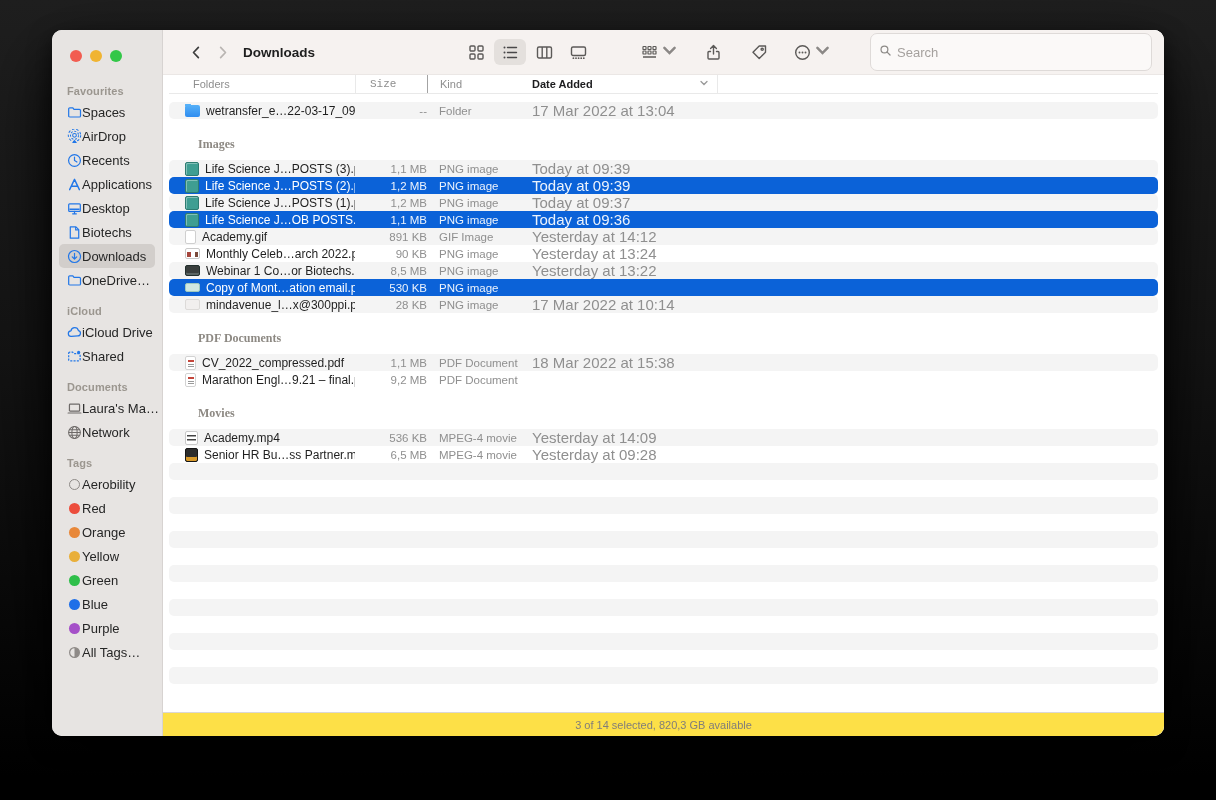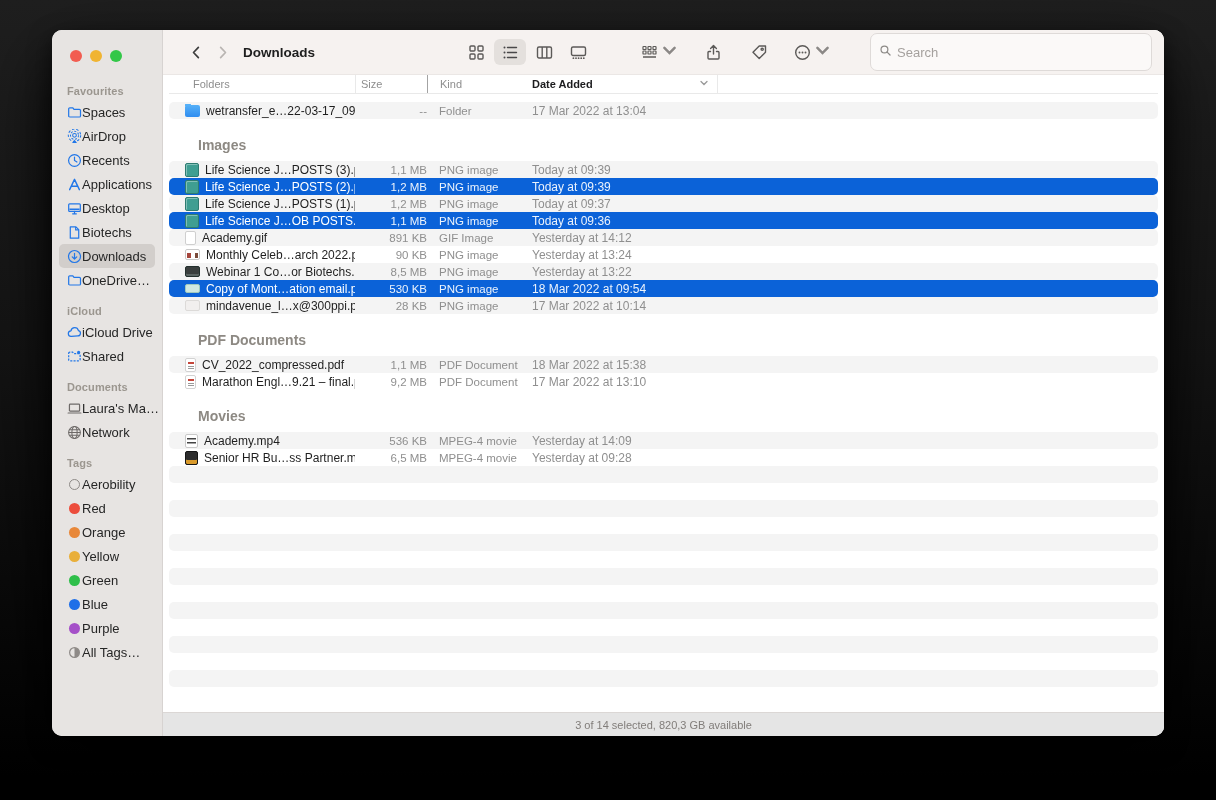--- a/index.html
+++ b/index.html
@@ -71,39 +71,39 @@
   }
   .searchbox input::placeholder { color:#a5a19e; }
   
   .colheaders {
     height:19px; flex:0 0 19px; display:grid;
     grid-template-columns:186px 72px 100px 190px 1fr;
     align-items:center; margin:0 6px; font-size:11px; color:#8e8e8e;
     border-bottom:1px solid #e9e9e9;
   }
   .colheaders .c-name { padding-left:24px; }
-  .colheaders .c-size { border-left:1px solid #e9e9e9; padding-left:5px; height:100%; display:flex; align-items:center; }
+  .colheaders .c-size { border-left:1px solid #e9e9e9; padding-left:14px; height:100%; display:flex; align-items:center;font-family:Liberation Mono, monospace; }
   .colheaders .c-kind { border-left:1px solid #a3a3a3; padding-left:12px; height:100%; display:flex; align-items:center; }
   .colheaders .c-date { padding-left:5px; font-weight:700; color:#1c1c1e; display:flex; align-items:center; justify-content:space-between; }
   .colheaders .c-date .chev { color:#9a9a9a; margin-right:8px; }
   .colheaders .c-fill { border-left:1px solid #e9e9e9; height:100%; }
   
   .listarea { flex:1; overflow:hidden; padding-top:8px; }
-  .group-label { font-size:14px; font-weight:700; color:#8d8983; margin:18px 4px 8px 35px; }
+  .group-label { font-size:12px; font-weight:700; color:#8d8983; margin:18px 4px 8px 35px;font-family:Liberation Serif, serif; }
   .row {
     display:grid; grid-template-columns:186px 72px 100px 1fr;
     align-items:center; height:17px; margin:0 6px; border-radius:5px;
     font-size:12px; color:#1f1f1f;
   }
   .row.alt { background:#f4f4f4; }
   .row.sel { background:#0b62d8; color:#fff; }
   .row .nm { display:flex; align-items:center; gap:6px; padding-left:16px; overflow:hidden; white-space:nowrap; }
   .row .sz { text-align:right; color:#8f8f8f; font-size:11.5px; }
   .row .kd { padding-left:12px; color:#8f8f8f; font-size:11.5px; }
-  .row .dt { padding-left:5px; color:#8f8f8f; font-size:12px; }
+  .row .dt { padding-left:5px; color:#8f8f8f; font-size:15px; }
   .row.sel .sz,.row.sel .kd,.row.sel .dt { color:rgba(255,255,255,.92); }
   .stripe { height:17px; margin:0 6px; border-radius:5px; }
   .stripe.alt { background:#f4f4f4; }
   
   .fi { width:14px; height:14px; flex:0 0 auto; border-radius:2px; }
   .fi-folder { background:linear-gradient(180deg,#55b0f8,#2f8df0); position:relative; border-radius:2px 2px 2px 2px; width:15px; height:12px; }
   .fi-folder::before { content:""; position:absolute; top:-2px; left:0; width:6px; height:3px; background:#55b0f8; border-radius:2px 2px 0 0; }
   .fi-imgteal { background:#3f9e92; border:1px solid #2e7c71; box-shadow:inset 1px 1px 0 rgba(255,255,255,.35); }
   .fi-gif { background:#fff; border:1px solid #cfcfcf; width:11px; height:14px; }
   .fi-photo { background:#fff; border:1px solid #c9c9c9; width:15px; height:11px;
@@ -112,21 +112,21 @@
   .fi-wide { background:#cfe8e1; border:1px solid #9fc9bd; width:15px; height:9px; }
   .fi-light { background:#f1efee; border:1px solid #dcdad8; width:15px; height:11px; }
   .fi-pdf { background:#fff; border:1px solid #d2d2d2; width:11px; height:14px; position:relative; }
   .fi-pdf::before { content:""; position:absolute; left:2px; top:3px; width:6px; height:2px; background:#c4453a; }
   .fi-pdf::after { content:""; position:absolute; left:2px; top:7px; width:6px; height:1px; background:#9a9a9a; box-shadow:0 2px 0 #9a9a9a; }
   .fi-movdoc { background:#fff; border:1px solid #c9c9c9; width:13px; height:14px;
     background-image:linear-gradient(#444 0 0),linear-gradient(#444 0 0); background-size:9px 1.5px,9px 1.5px; background-repeat:no-repeat; background-position:1px 3px,1px 7px; }
   .fi-movdark { background:#2d2d2d; border:1px solid #161616; width:13px; height:14px; box-shadow:inset 0 -4px 0 #d99a2b; }
   
   .statusbar {
-    height:24px; flex:0 0 24px; background:#e5e5e5; border-top:1px solid #dbd7d5;
+    height:24px; flex:0 0 24px; background:#fde047; border-top:1px solid #dbd7d5;
     display:flex; align-items:center; justify-content:center;
     font-size:11px; color:#817d7a;
   }
 </style>
 </head>
 <body>
 
 <div class="window">
 
   <aside class="sidebar">
@@ -524,21 +524,20 @@
           <div class="kd">PNG image</div>
           <div class="dt">Yesterday at 13:22</div>
         </div>
         <div class="row sel">
           <div class="nm">
             <span class="fi fi-wide"></span>
             <span>Copy of Mont…ation email.png</span>
           </div>
           <div class="sz">530 KB</div>
           <div class="kd">PNG image</div>
-          <div class="dt">18 Mar 2022 at 09:54</div>
         </div>
         <div class="row alt">
           <div class="nm">
             <span class="fi fi-light"></span>
             <span>mindavenue_l…x@300ppi.png</span>
           </div>
           <div class="sz">28 KB</div>
           <div class="kd">PNG image</div>
           <div class="dt">17 Mar 2022 at 10:14</div>
         </div>
@@ -552,21 +551,20 @@
           <div class="kd">PDF Document</div>
           <div class="dt">18 Mar 2022 at 15:38</div>
         </div>
         <div class="row">
           <div class="nm">
             <span class="fi fi-pdf"></span>
             <span>Marathon Engl…9.21 – final.pdf</span>
           </div>
           <div class="sz">9,2 MB</div>
           <div class="kd">PDF Document</div>
-          <div class="dt">17 Mar 2022 at 13:10</div>
         </div>
         <div class="group-label">Movies</div>
         <div class="row alt">
           <div class="nm">
             <span class="fi fi-movdoc"></span>
             <span>Academy.mp4</span>
           </div>
           <div class="sz">536 KB</div>
           <div class="kd">MPEG-4 movie</div>
           <div class="dt">Yesterday at 14:09</div>

